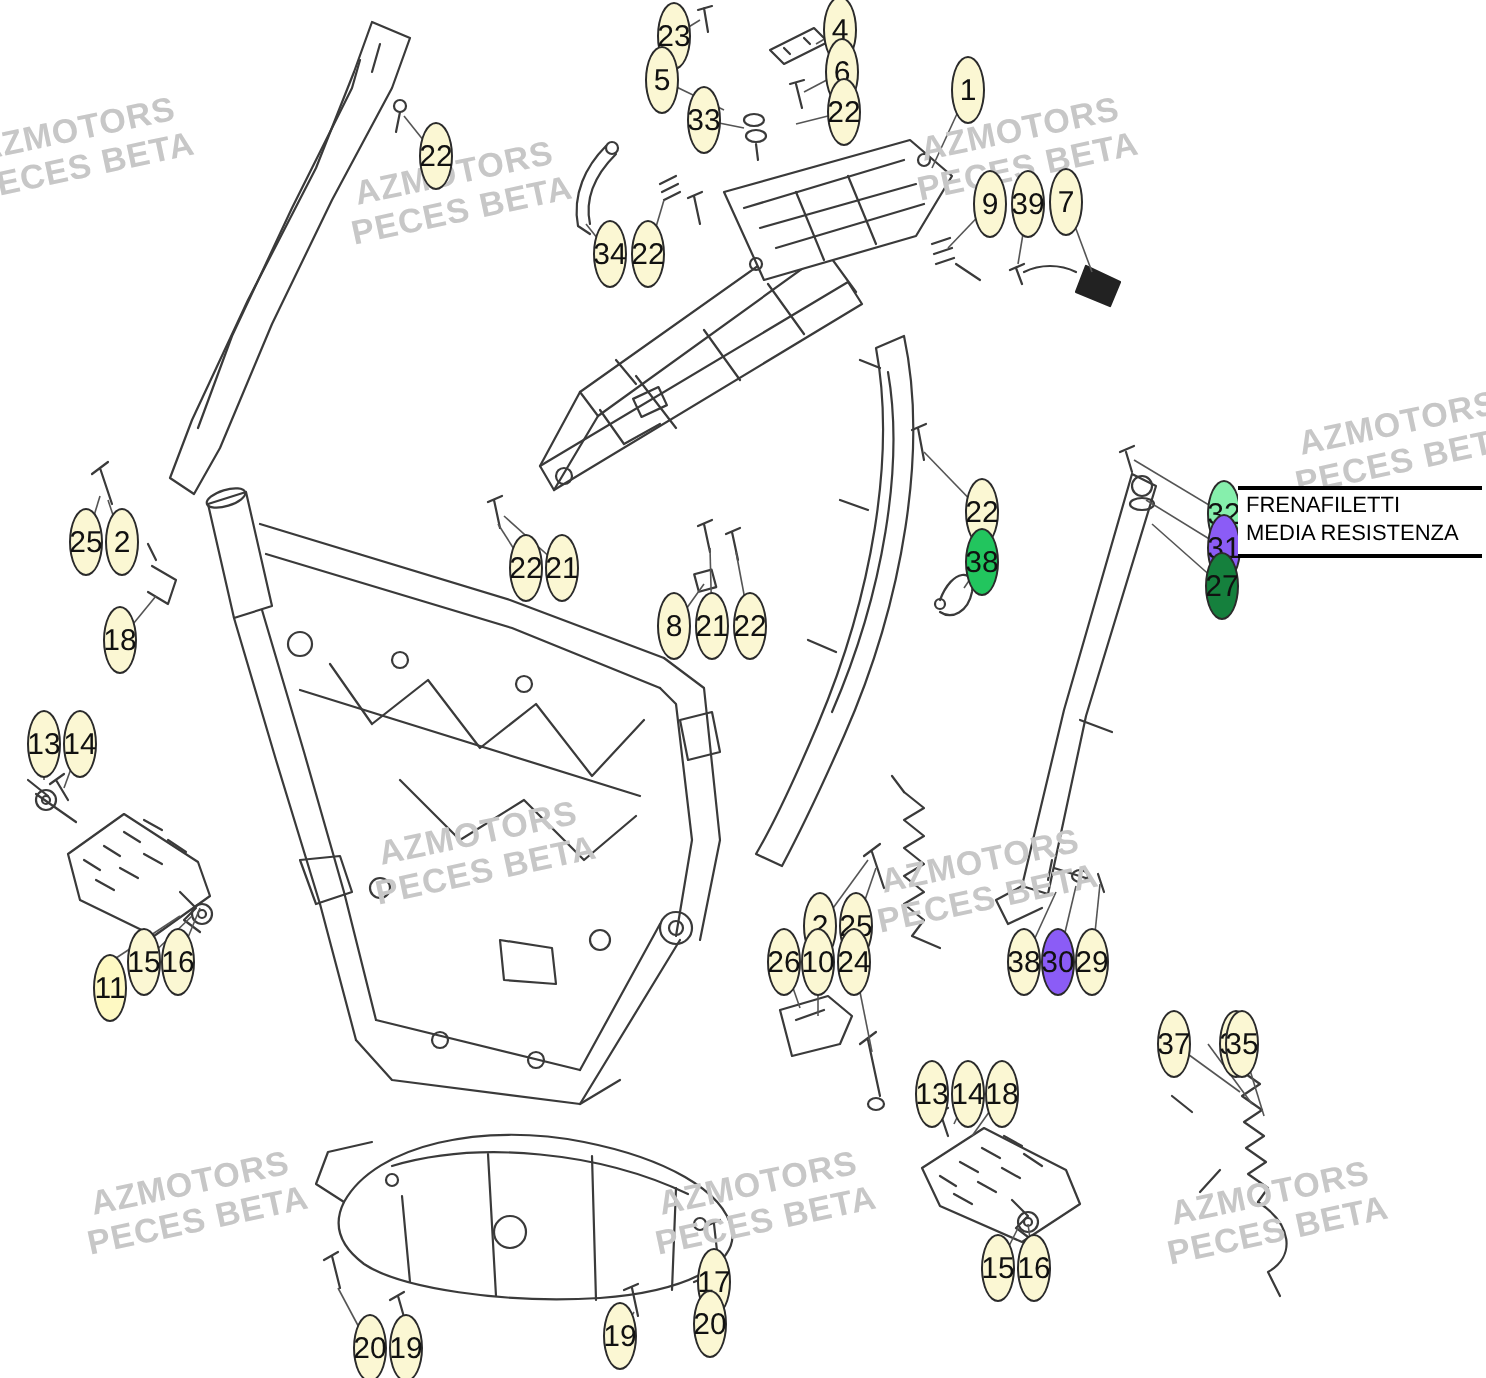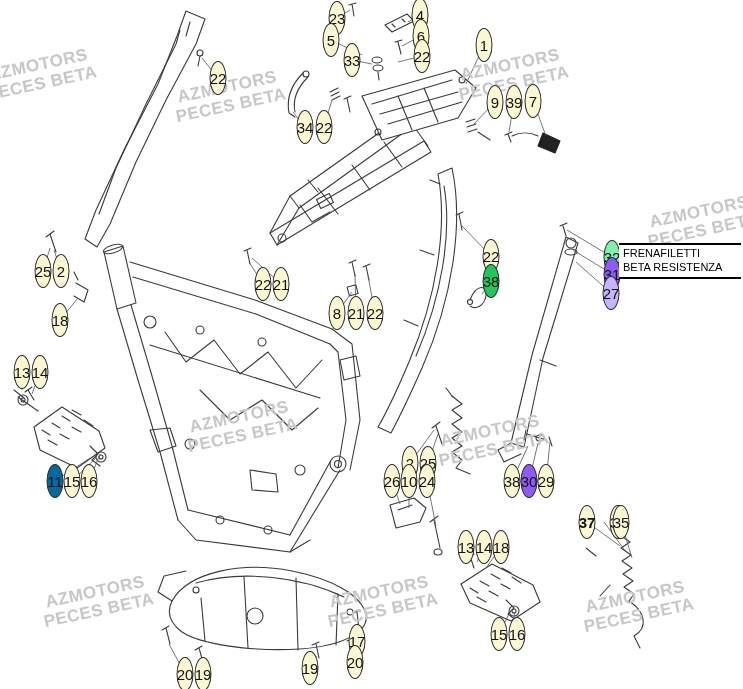--- a/index.html
+++ b/index.html
@@ -281,49 +281,49 @@
       <div class="callout" style="left: 43px; top: 271px; background: rgb(251, 247, 211); border: 1px solid rgb(43, 43, 43); color: rgb(17, 17, 17);">25</div>
       <div class="callout" style="left: 61px; top: 271px; background: rgb(251, 247, 211); border: 1px solid rgb(43, 43, 43); color: rgb(17, 17, 17);">2</div>
       <div class="callout" style="left: 60px; top: 320px; background: rgb(251, 247, 211); border: 1px solid rgb(43, 43, 43); color: rgb(17, 17, 17);">18</div>
       <div class="callout" style="left: 263px; top: 284px; background: rgb(251, 247, 211); border: 1px solid rgb(43, 43, 43); color: rgb(17, 17, 17);">22</div>
       <div class="callout" style="left: 281px; top: 284px; background: rgb(251, 247, 211); border: 1px solid rgb(43, 43, 43); color: rgb(17, 17, 17);">21</div>
       <div class="callout" style="left: 337px; top: 313px; background: rgb(251, 247, 211); border: 1px solid rgb(43, 43, 43); color: rgb(17, 17, 17);">8</div>
       <div class="callout" style="left: 356px; top: 313px; background: rgb(251, 247, 211); border: 1px solid rgb(43, 43, 43); color: rgb(17, 17, 17);">21</div>
       <div class="callout" style="left: 375px; top: 313px; background: rgb(251, 247, 211); border: 1px solid rgb(43, 43, 43); color: rgb(17, 17, 17);">22</div>
       <div class="callout" style="left: 612px; top: 257px; background: #86efac; border: 1px solid rgb(43, 43, 43); color: rgb(17, 17, 17);">32</div>
       <div class="callout" style="left: 612px; top: 274px; background: #8b5cf6; border: 1px solid rgb(43, 43, 43); color: rgb(17, 17, 17);">31</div>
-      <div class="callout" style="left: 611px; top: 293px; background: #c4b5fd; border: 1px solid rgb(43, 43, 43); color: rgb(17, 17, 17);">27</div>
+      <div class="callout" style="left: 611px; top: 293px; background: #15803d; border: 1px solid rgb(43, 43, 43); color: rgb(17, 17, 17);">27</div>
       <div class="callout" style="left: 491px; top: 256px; background: rgb(251, 247, 211); border: 1px solid rgb(43, 43, 43); color: rgb(17, 17, 17);">22</div>
       <div class="callout" style="left: 491px; top: 281px; background: #22c55e; border: 1px solid rgb(43, 43, 43); color: rgb(17, 17, 17);">38</div>
       <div class="callout" style="left: 22px; top: 372px; background: rgb(251, 247, 211); border: 1px solid rgb(43, 43, 43); color: rgb(17, 17, 17);">13</div>
       <div class="callout" style="left: 40px; top: 372px; background: rgb(251, 247, 211); border: 1px solid rgb(43, 43, 43); color: rgb(17, 17, 17);">14</div>
-      <div class="callout" style="left: 55px; top: 481px; background: #0369a1; border: 1px solid rgb(43, 43, 43); color: rgb(17, 17, 17);">11</div>
+      <div class="callout" style="left: 55px; top: 494px; background: #fef9c3; border: 1px solid rgb(43, 43, 43); color: rgb(17, 17, 17);">11</div>
       <div class="callout" style="left: 72px; top: 481px; background: rgb(251, 247, 211); border: 1px solid rgb(43, 43, 43); color: rgb(17, 17, 17);">15</div>
       <div class="callout" style="left: 89px; top: 481px; background: rgb(251, 247, 211); border: 1px solid rgb(43, 43, 43); color: rgb(17, 17, 17);">16</div>
       <div class="callout" style="left: 410px; top: 463px; background: rgb(251, 247, 211); border: 1px solid rgb(43, 43, 43); color: rgb(17, 17, 17);">2</div>
       <div class="callout" style="left: 428px; top: 463px; background: rgb(251, 247, 211); border: 1px solid rgb(43, 43, 43); color: rgb(17, 17, 17);">25</div>
       <div class="callout" style="left: 392px; top: 481px; background: rgb(251, 247, 211); border: 1px solid rgb(43, 43, 43); color: rgb(17, 17, 17);">26</div>
       <div class="callout" style="left: 409px; top: 481px; background: rgb(251, 247, 211); border: 1px solid rgb(43, 43, 43); color: rgb(17, 17, 17);">10</div>
       <div class="callout" style="left: 427px; top: 481px; background: rgb(251, 247, 211); border: 1px solid rgb(43, 43, 43); color: rgb(17, 17, 17);">24</div>
       <div class="callout" style="left: 512px; top: 481px; background: rgb(251, 247, 211); border: 1px solid rgb(43, 43, 43); color: rgb(17, 17, 17);">38</div>
       <div class="callout" style="left: 529px; top: 481px; background: #8b5cf6; border: 1px solid rgb(43, 43, 43); color: rgb(17, 17, 17);">30</div>
       <div class="callout" style="left: 546px; top: 481px; background: rgb(251, 247, 211); border: 1px solid rgb(43, 43, 43); color: rgb(17, 17, 17);">29</div>
-      <div class="callout" style="left: 587px; top: 522px; background: rgb(251, 247, 211); border: 1px solid rgb(43, 43, 43); color: rgb(17, 17, 17); font-weight: bold;">37</div>
+      <div class="callout" style="left: 587px; top: 522px; background: rgb(251, 247, 211); border: 1px solid rgb(43, 43, 43); color: rgb(17, 17, 17);">37</div>
       <div class="callout" style="left: 618px; top: 522px; background: rgb(251, 247, 211); border: 1px solid rgb(43, 43, 43); color: rgb(17, 17, 17);">36</div>
       <div class="callout" style="left: 621px; top: 522px; background: rgb(251, 247, 211); border: 1px solid rgb(43, 43, 43); color: rgb(17, 17, 17);">35</div>
       <div class="callout" style="left: 466px; top: 547px; background: rgb(251, 247, 211); border: 1px solid rgb(43, 43, 43); color: rgb(17, 17, 17);">13</div>
       <div class="callout" style="left: 484px; top: 547px; background: rgb(251, 247, 211); border: 1px solid rgb(43, 43, 43); color: rgb(17, 17, 17);">14</div>
       <div class="callout" style="left: 501px; top: 547px; background: rgb(251, 247, 211); border: 1px solid rgb(43, 43, 43); color: rgb(17, 17, 17);">18</div>
       <div class="callout" style="left: 499px; top: 634px; background: rgb(251, 247, 211); border: 1px solid rgb(43, 43, 43); color: rgb(17, 17, 17);">15</div>
       <div class="callout" style="left: 517px; top: 634px; background: rgb(251, 247, 211); border: 1px solid rgb(43, 43, 43); color: rgb(17, 17, 17);">16</div>
       <div class="callout" style="left: 357px; top: 641px; background: rgb(251, 247, 211); border: 1px solid rgb(43, 43, 43); color: rgb(17, 17, 17);">17</div>
       <div class="callout" style="left: 185px; top: 674px; background: rgb(251, 247, 211); border: 1px solid rgb(43, 43, 43); color: rgb(17, 17, 17);">20</div>
       <div class="callout" style="left: 203px; top: 674px; background: rgb(251, 247, 211); border: 1px solid rgb(43, 43, 43); color: rgb(17, 17, 17);">19</div>
       <div class="callout" style="left: 310px; top: 668px; background: rgb(251, 247, 211); border: 1px solid rgb(43, 43, 43); color: rgb(17, 17, 17);">19</div>
       <div class="callout" style="left: 355px; top: 662px; background: rgb(251, 247, 211); border: 1px solid rgb(43, 43, 43); color: rgb(17, 17, 17);">20</div>
     </div>
 
   <div class="note">
     <div>FRENAFILETTI</div>
-    <div>BETA RESISTENZA</div>
+    <div>MEDIA RESISTENZA</div>
   </div>
 
 </div>
 
 </body></html>

